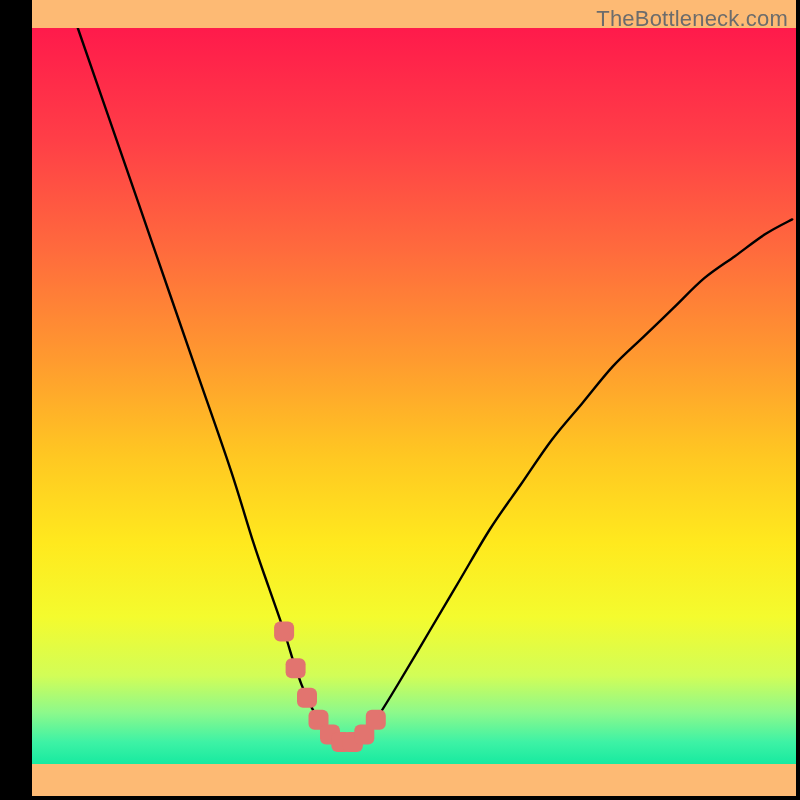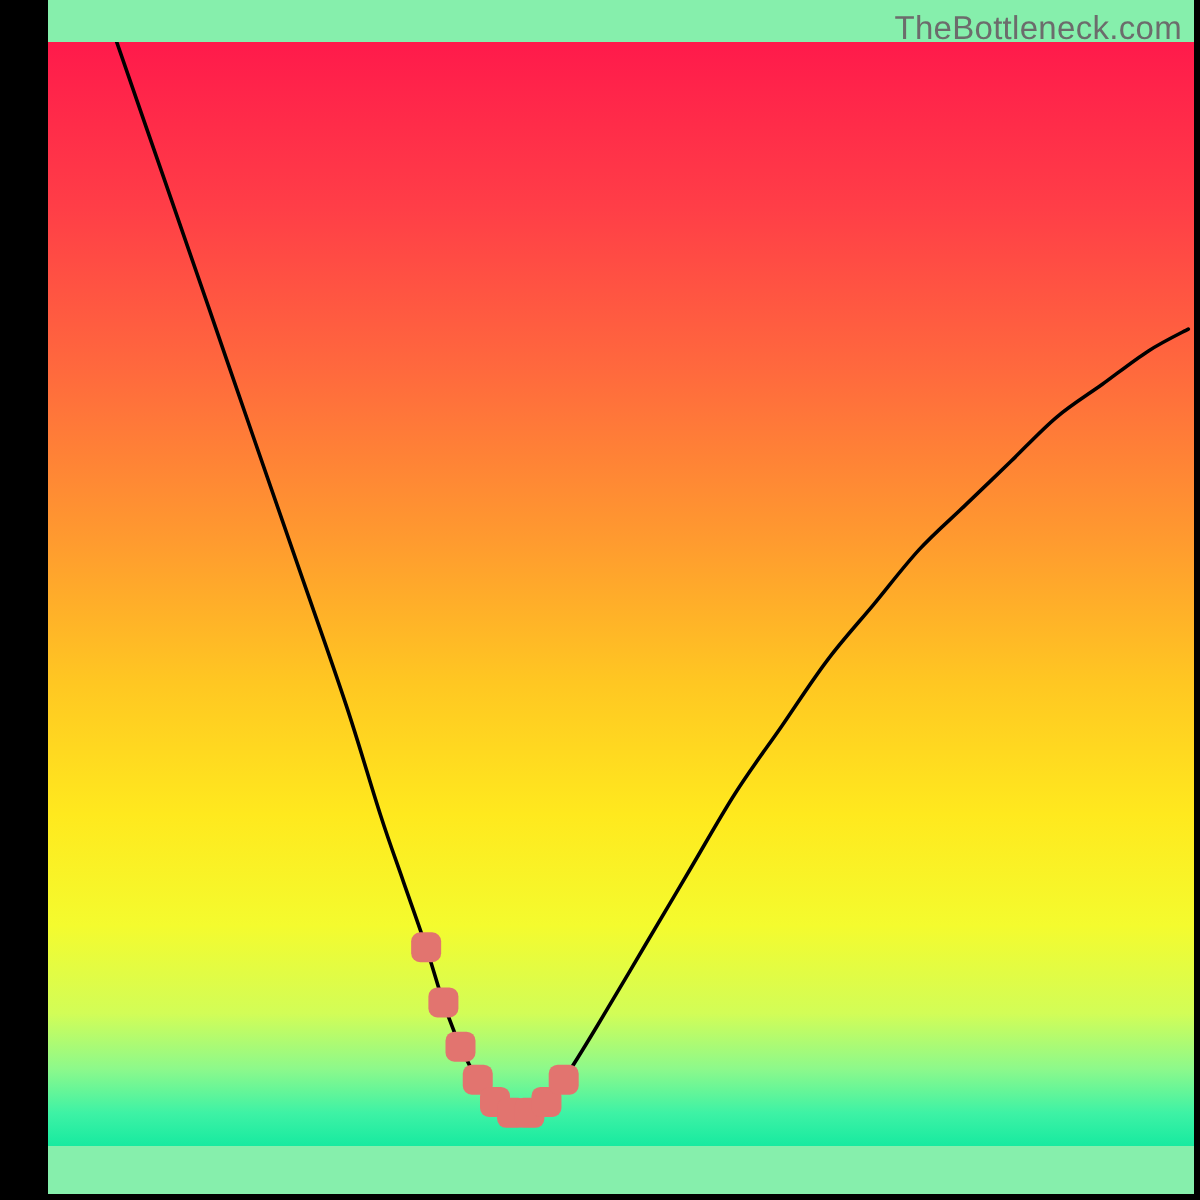--- a/index.html
+++ b/index.html
@@ -10,21 +10,21 @@
     background: #000;
     font-family: Arial, Helvetica, sans-serif;
     overflow: hidden;
   }
   .chart-frame {
     position: absolute;
     left: 32px;
     top: 0;
     width: 764px;
     height: 796px;
-    background: #86efac;
+    background: #fdba74;
   }
   .plot-area {
     position: absolute;
     left: 0;
     top: 28px;
     width: 764px;
     height: 736px;
   }
   .gradient-bg {
     position: absolute;

